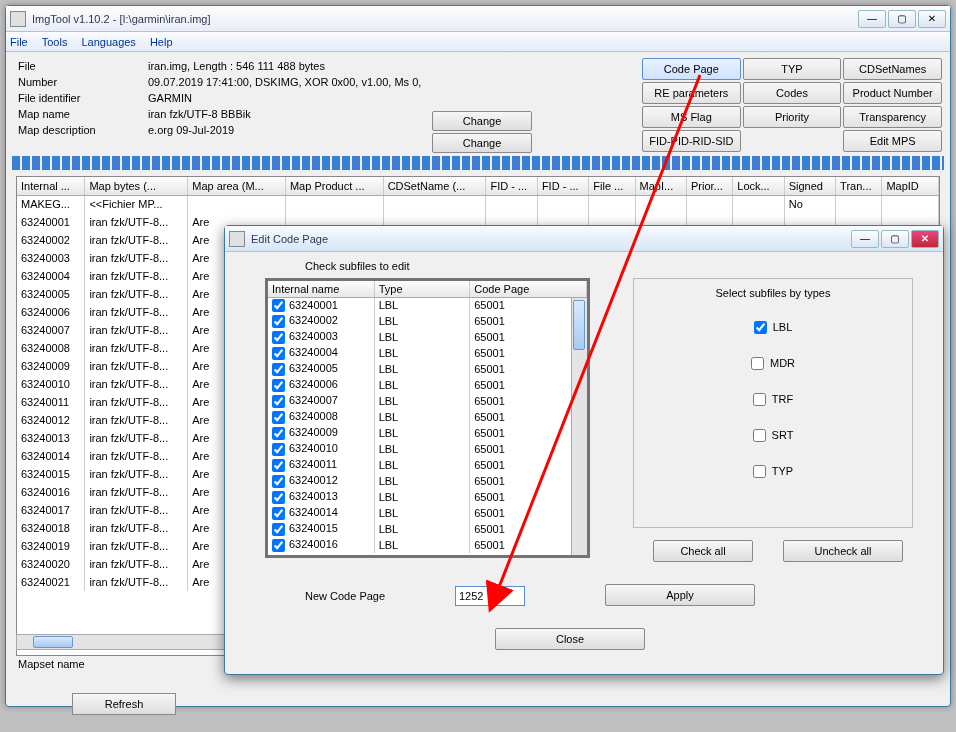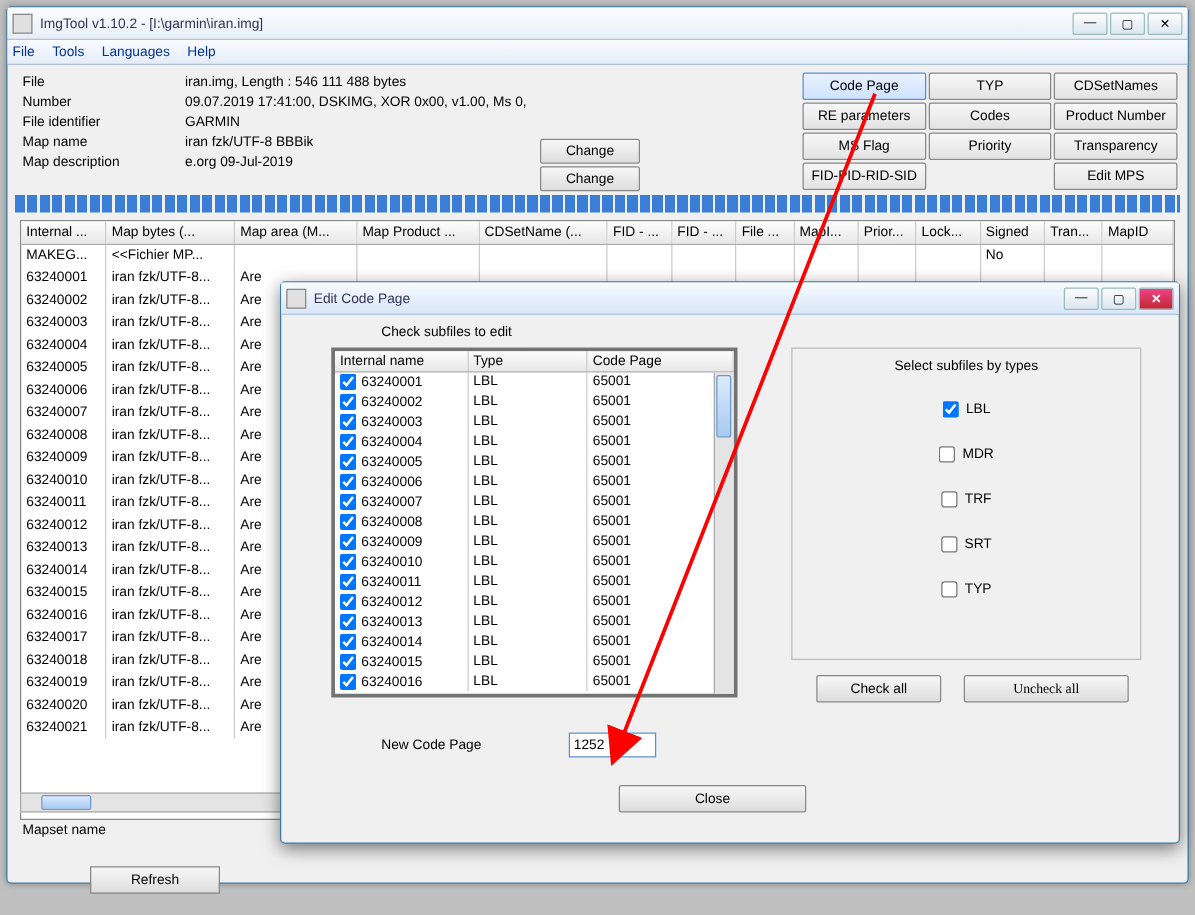--- a/index.html
+++ b/index.html
@@ -19,21 +19,21 @@
 .menubar { height:20px; background:linear-gradient(#fafcff,#e3ecf7); border-bottom:1px solid #b0c4d8;
            display:flex; align-items:center; padding-left:4px; gap:14px; color:#15c;}
 .menubar span{color:#003399; cursor:default;}
 .client { position:absolute; left:6px; top:50px; right:6px; bottom:6px; }
 
 
 .info { position:absolute; left:6px; top:4px; }
 .info-row { display:flex; height:16px; }
 .info-lbl { width:130px; }
 .info-val { }
-.chg-btn { position:absolute; width:80px; height:20px; border:1px solid #888; background:linear-gradient(#f7f7f7,#ddd); border-radius:2px; text-align:center; line-height:18px;}
+.chg-btn { position:absolute; width:100px; height:20px; border:1px solid #888; background:linear-gradient(#f7f7f7,#ddd); border-radius:2px; text-align:center; line-height:18px;}
 .chg1 { left:420px; top:55px; } .chg2 { left:420px; top:77px; }
 
 
 .rgrid { position:absolute; right:2px; top:2px; width:300px; display:grid;
          grid-template-columns:repeat(3,1fr); gap:2px; }
 .rbtn { height:22px; border:1px solid #888; background:linear-gradient(#f7f7f7,#e3e3e3);
         border-radius:2px; display:flex;align-items:center;justify-content:center;}
 .rbtn.hl { background:linear-gradient(#e9f2ff,#cfe2ff); border-color:#5a8ed0;}
 
 
@@ -75,21 +75,21 @@
 .sublist .sbar{position:absolute; right:0; top:17px; bottom:0; width:16px; background:#e4e4e4; border-left:1px solid #aaa;}
 .sublist .sbar .sth{position:absolute; left:1px; top:2px; width:12px; height:50px; background:linear-gradient(#dbeafd,#a7c9f1); border:1px solid #6b99cc; border-radius:2px;}
 
 .typesbox{ position:absolute; right:20px; top:18px; width:280px; height:250px;
            border:1px solid #bbb; padding:8px;}
 .typesbox .tlbl{ text-align:center; margin-bottom:10px;}
 .typesbox .trow{ display:flex;align-items:center;justify-content:center; gap:6px; height:36px;}
 .dlgbtn{ height:22px; border:1px solid #888; background:linear-gradient(#f7f7f7,#ddd); border-radius:2px;
          display:flex;align-items:center;justify-content:center;}
 .chkall{ position:absolute; right:180px; top:280px; width:100px;}
-.unchkall{ position:absolute; right:30px; top:280px; width:132px;font-family:Liberation Serif, serif;}
+.unchkall{ position:absolute; right:30px; top:280px; width:120px;}
 
 .ncp-lbl{ position:absolute; left:70px; top:330px;}
 .ncp-in{ position:absolute; left:220px; top:326px; width:70px; height:20px;
          border:1px solid #5a8ed0; background:#fff; padding:1px 3px;}
 .apply{ position:absolute; left:370px; top:324px; width:150px;}
 .close{ position:absolute; left:260px; top:368px; width:150px;}
 
 
 .arrow-svg{ position:absolute; left:0; top:0; pointer-events:none; }
 </style>
@@ -695,20 +695,21 @@
             <input type="checkbox" style="">
             <span>TYP</span>
           </div>
         </div>
     </div>
     <div class="dlgbtn chkall">Check all</div>
     <div class="dlgbtn unchkall">Uncheck all</div>
 
     <div class="ncp-lbl">New Code Page</div>
     <input class="ncp-in" value="1252" style="">
+    <div class="dlgbtn apply">Apply</div>
     <div class="dlgbtn close">Close</div>
   </div>
 </div>
 
 <svg class="arrow-svg" width="956" height="732">
   <defs>
       <marker id="ah" markerWidth="12" markerHeight="12" refX="9" refY="5" orient="auto">
     <path d="M0,0 L10,5 L0,10 Z" fill="red"></path>
       </marker>
     </defs>

